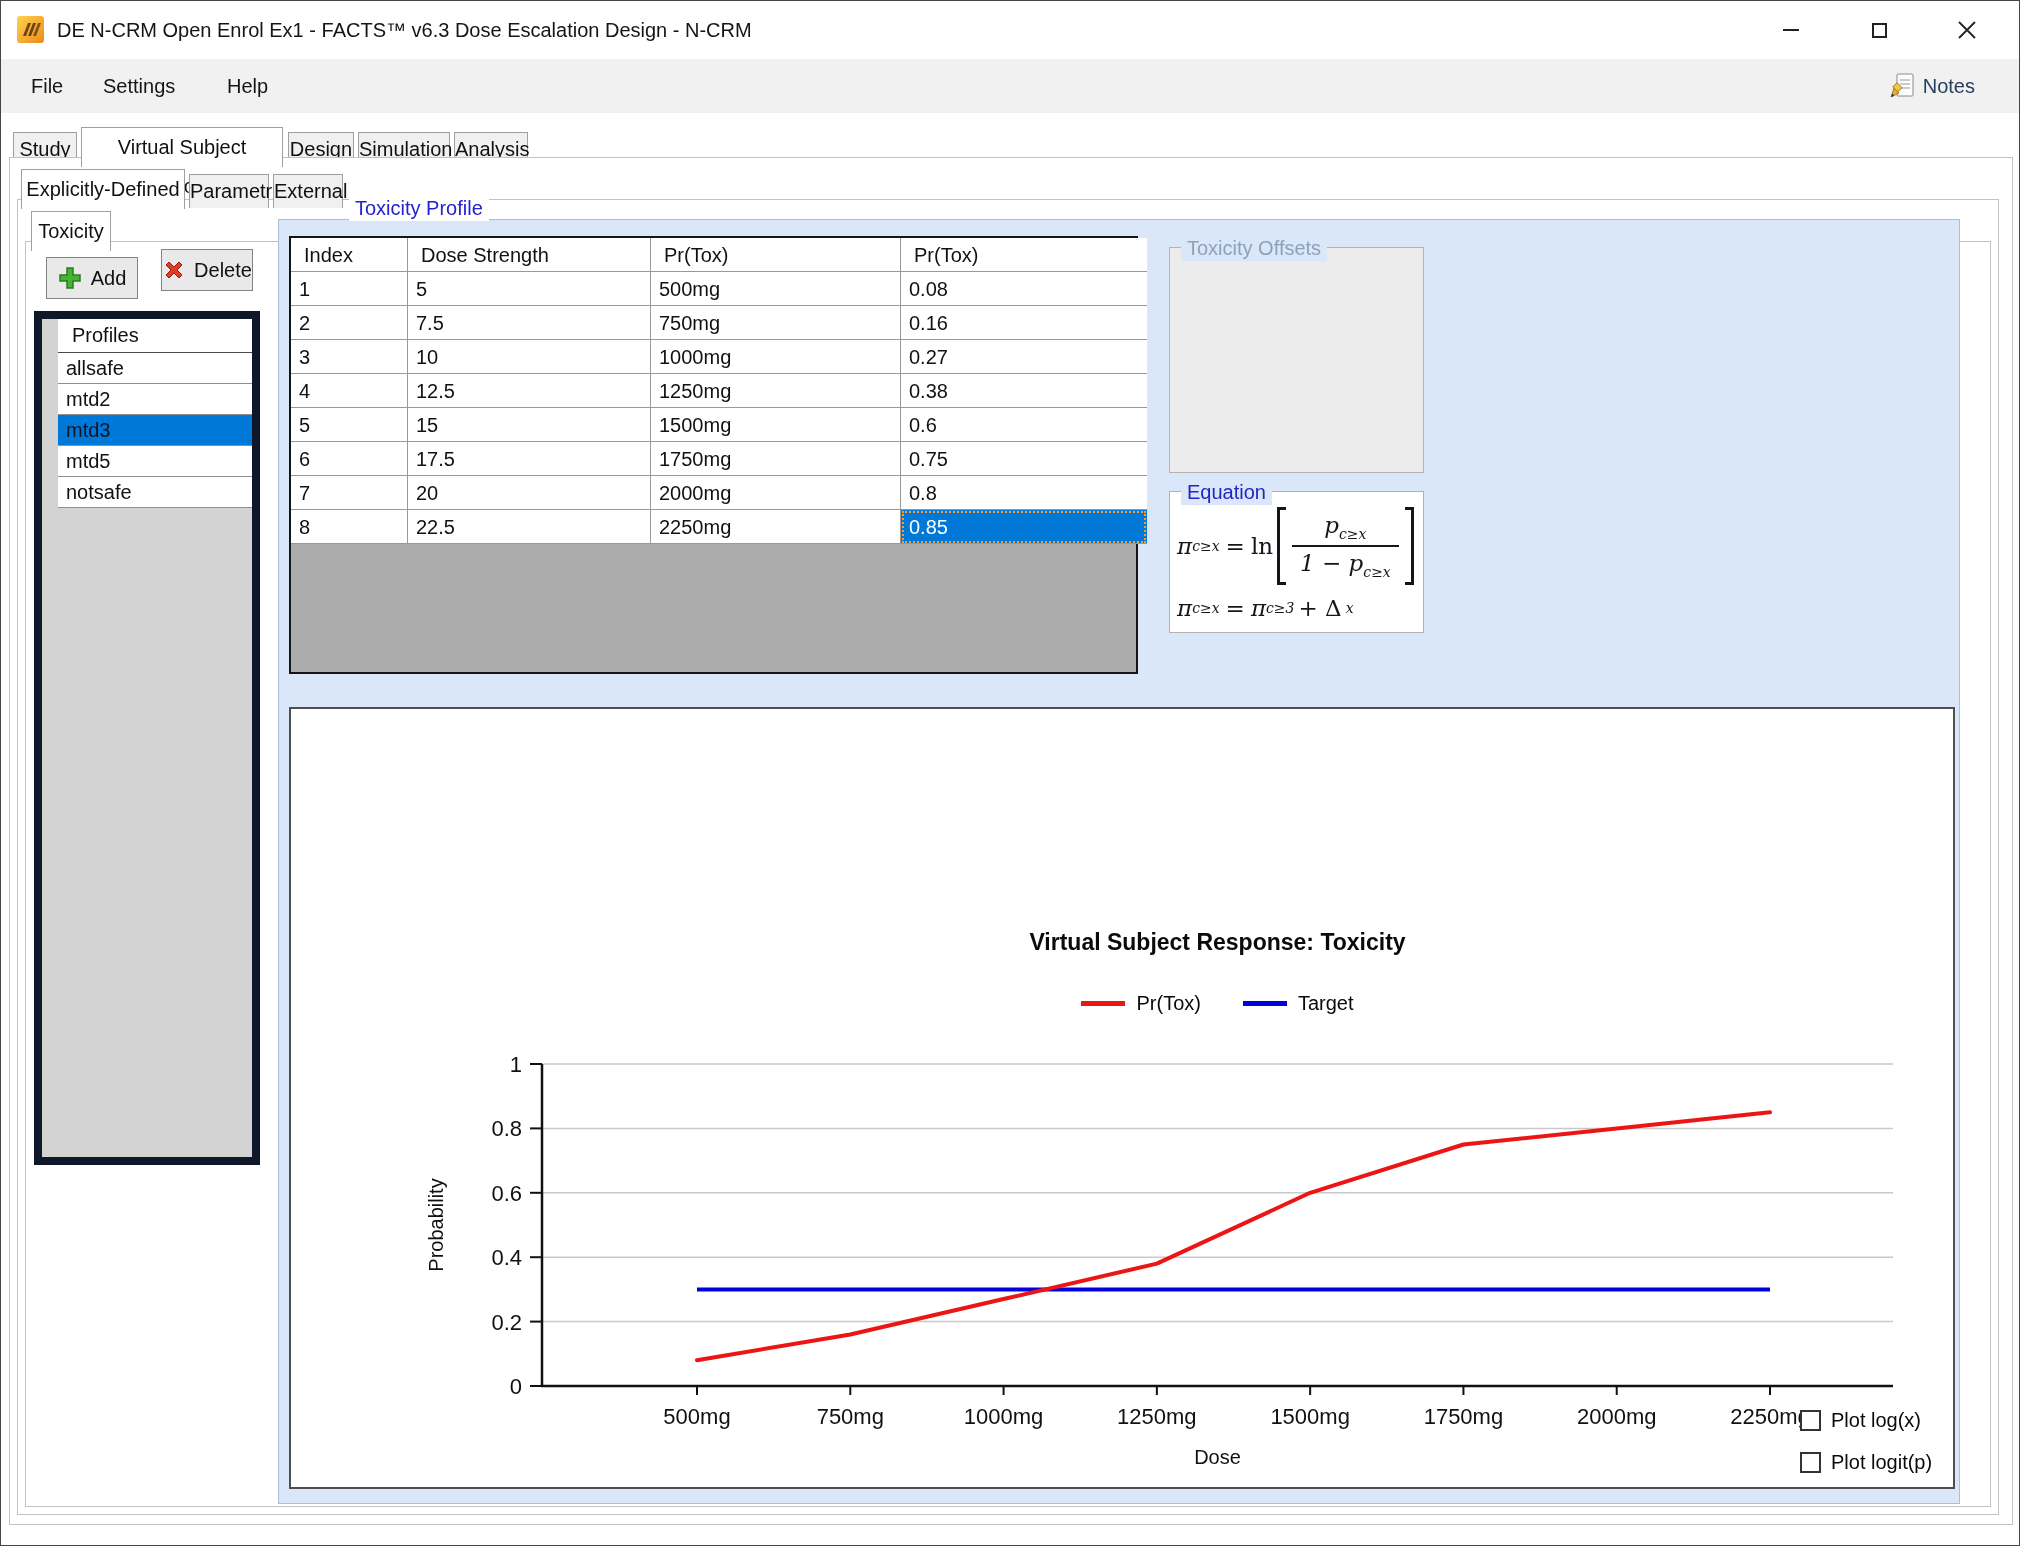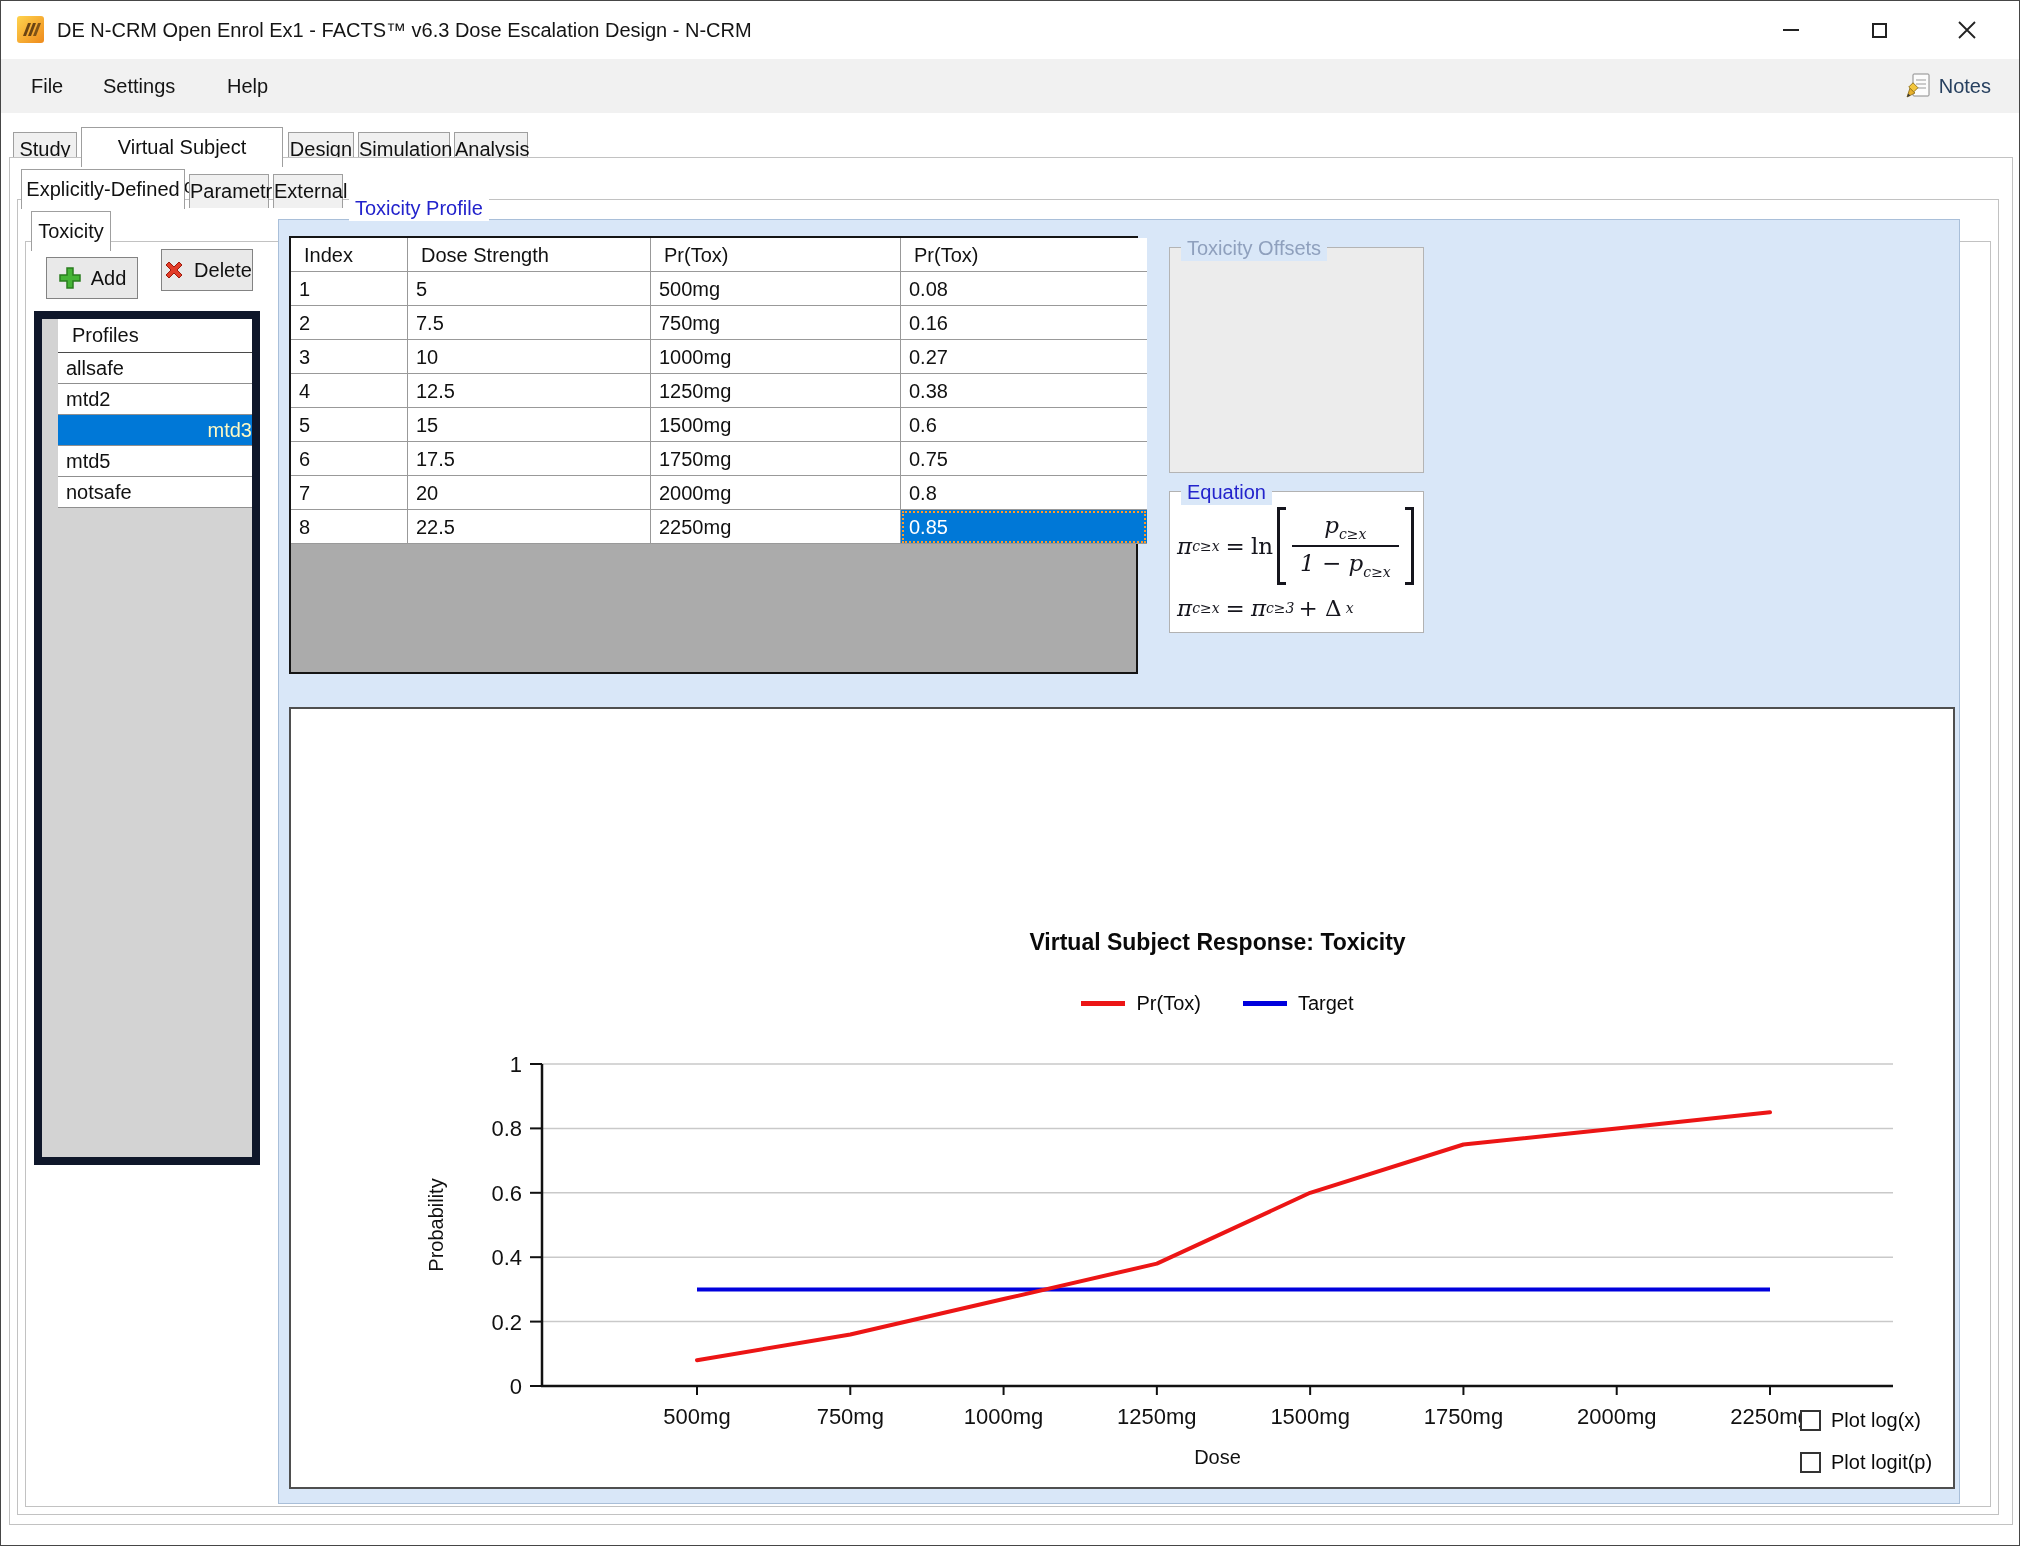--- a/index.html
+++ b/index.html
@@ -22,21 +22,21 @@
        text-align:center;font-size:20px;color:#111;z-index:1;box-sizing:border-box;margin-top:9px;}
   .tab.sel{background:#fff;z-index:3;}
   .panel{position:absolute;background:#fff;border:1px solid #c2c2c2;box-sizing:border-box;z-index:2;}
   
   .toolbtn{position:absolute;background:#e9e9e9;border:1px solid #838383;display:flex;align-items:center;
     justify-content:center;gap:9px;font-size:20px;color:#111;box-sizing:border-box;z-index:4;}
   
   .listbox{position:absolute;background:#d3d3d3;border:8px solid #0f172a;box-sizing:border-box;z-index:4;padding-left:16px;}
   .list-hdr{height:33px;line-height:33px;padding-left:14px;font-size:20px;background:#fff;border-bottom:1px solid #4a4a4a;}
   .list-item{height:30px;line-height:30px;padding-left:8px;font-size:20px;background:#fff;border-bottom:1px solid #8f8f8f;}
-  .list-item.sel{background:#0078d7;color:#fef9c3;text-align:right;}
+  .list-item.sel{background:#0078d7;color:#0f172a;}
   
   .groupbox{position:absolute;background:#d9e7f8;border:1px solid #a9bfd9;box-sizing:border-box;z-index:3;}
   .group-label{position:absolute;font-size:20px;color:#2323cc;padding:0 6px;z-index:5;line-height:26px;}
   
   .dgrid{position:absolute;border:2px solid #151515;background:#ababab;box-sizing:border-box;z-index:4;}
   .dgrid-grid{display:grid;grid-template-columns:117px 243px 250px 246px;}
   .dcell{height:34px;line-height:34px;font-size:20px;background:#fff;border-right:1px solid #999;
     border-bottom:1px solid #999;padding-left:8px;box-sizing:border-box;overflow:hidden;}
   .dcell.hdr{padding-left:13px;}
   .dcell.c4{border-right:none;}
@@ -102,21 +102,21 @@
       <svg width="18" height="18" viewBox="0 0 18 18">
         <path d="M1 1 L17 17 M17 1 L1 17" stroke="#222" stroke-width="1.8"></path>
         </svg>
       </div>
   </div>
 
   <div class="menubar">
     <span class="menu-item" style="left:26px;">File</span>
     <span class="menu-item" style="left:98px;">Settings</span>
     <span class="menu-item" style="left:222px;">Help</span>
-    <span class="notes" style="right:28px;">
+    <span class="notes" style="right:44px;">
       <svg width="30" height="30" viewBox="0 0 30 30">
         <rect x="10" y="3" width="16" height="22" rx="1" fill="#fcfcfc" stroke="#8a8a8a"></rect>
         <line x1="13" y1="9" x2="23" y2="9" stroke="#9a9a9a"></line>
         <line x1="13" y1="13" x2="23" y2="13" stroke="#9a9a9a"></line>
         <line x1="13" y1="17" x2="23" y2="17" stroke="#9a9a9a"></line>
         <polygon points="4,26 7,17 12,22" fill="#e8b02c" stroke="#8a6a12" stroke-width="0.8"></polygon>
         <rect x="7" y="13" width="7" height="6" transform="rotate(45 10 16)" fill="#f3c63d" stroke="#8a6a12" stroke-width="0.8"></rect>
         <polygon points="4,26 5.2,22.6 7.4,24.8" fill="#3a3a3a"></polygon>
       </svg>
       <span>Notes</span>

